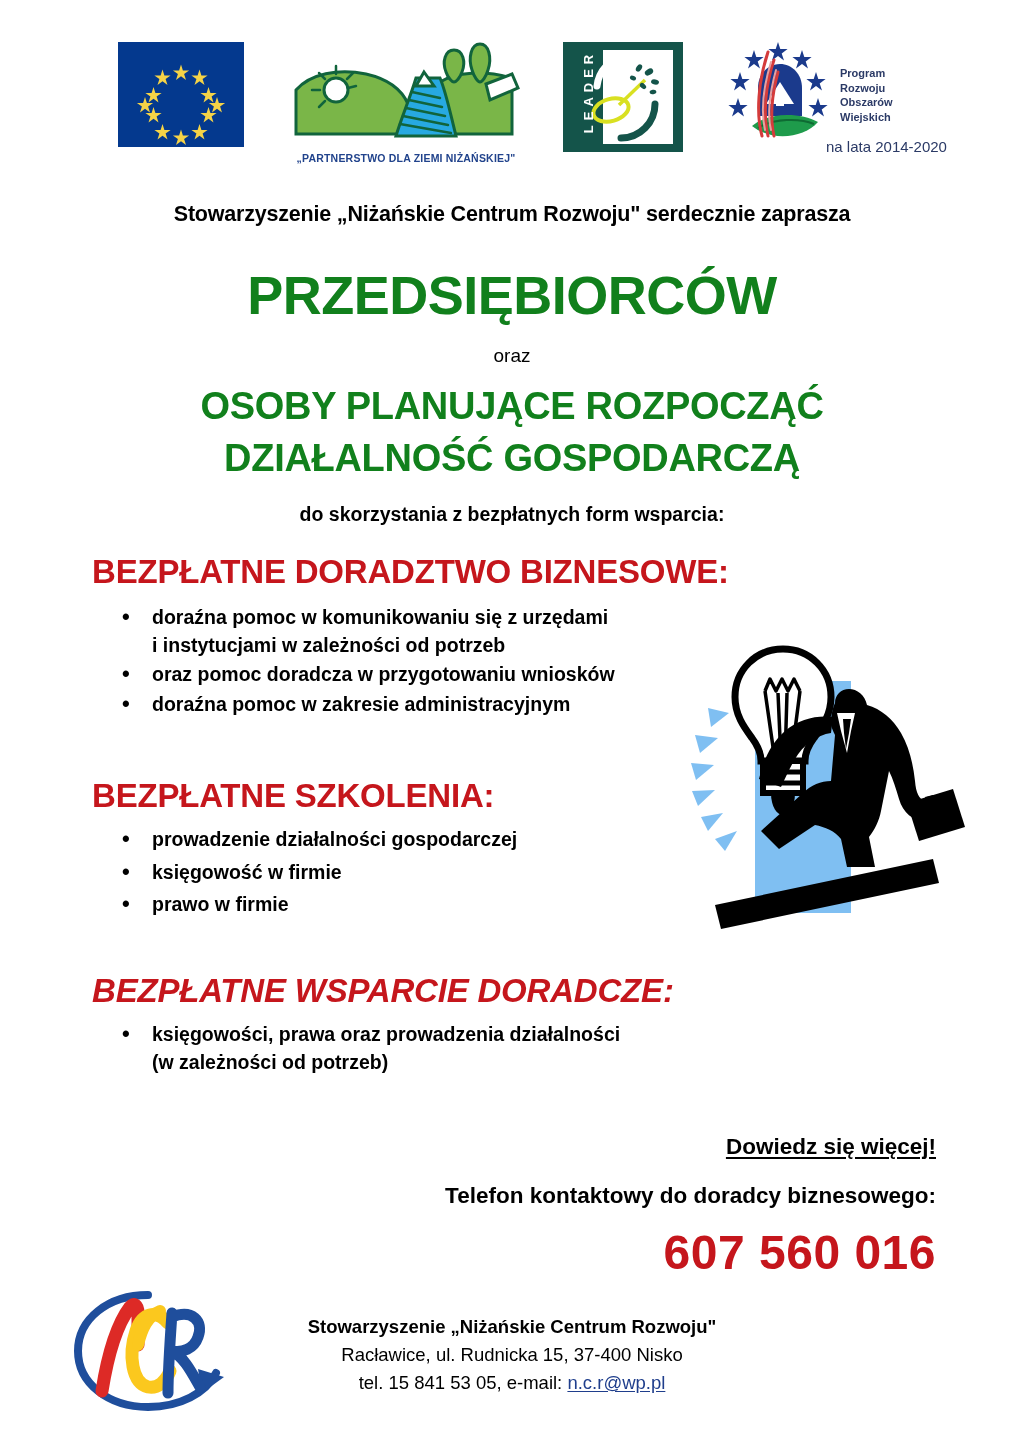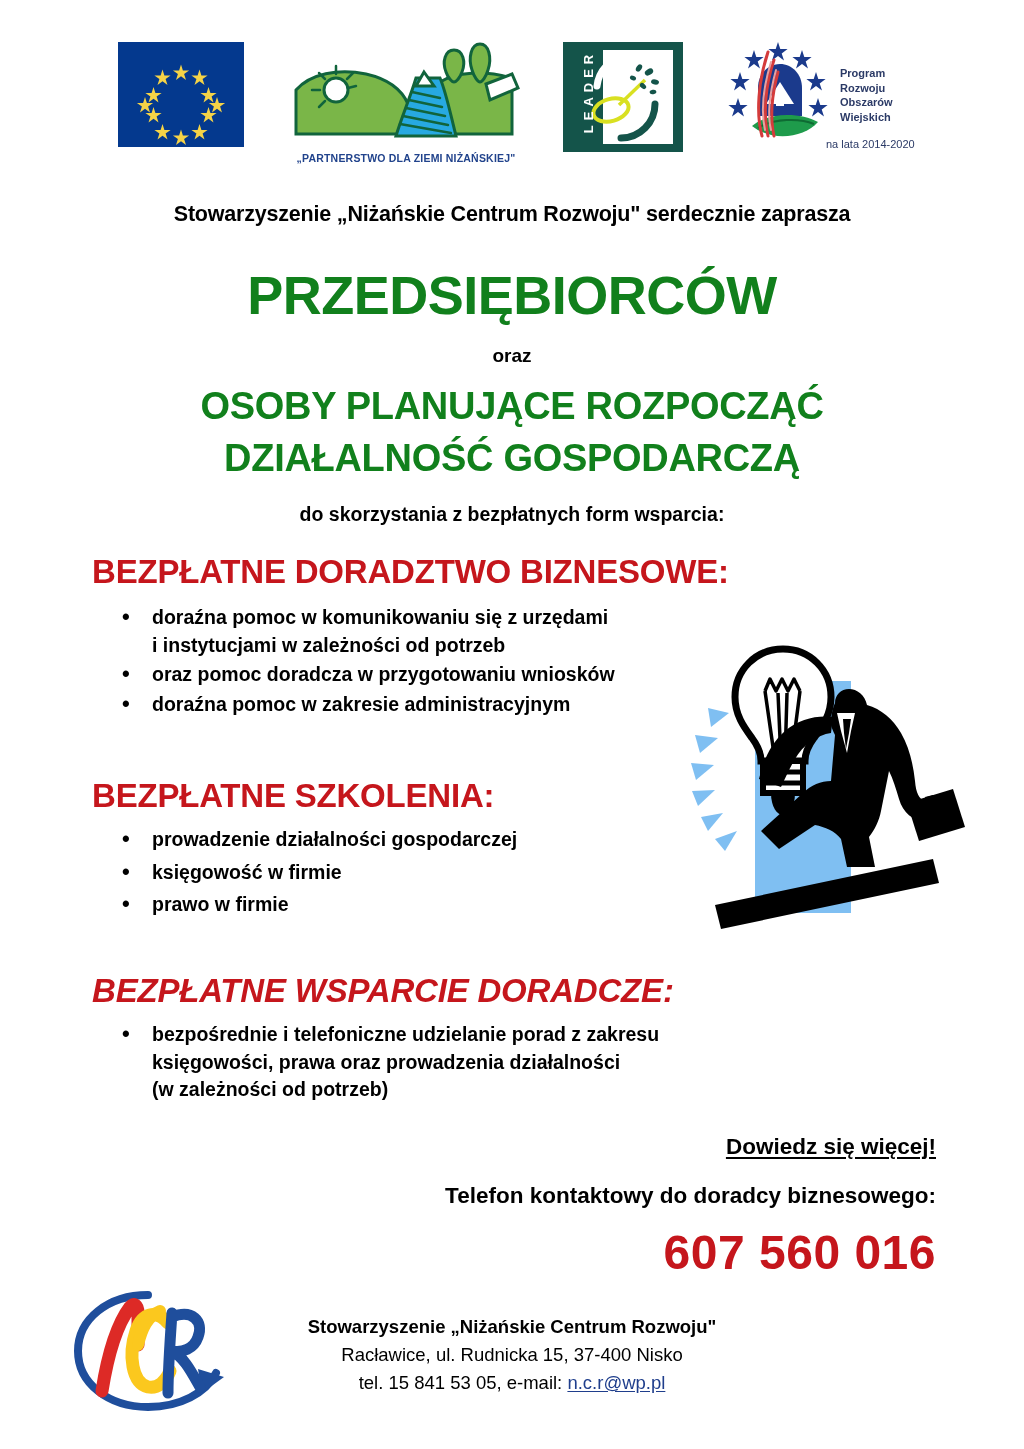--- a/index.html
+++ b/index.html
@@ -71,21 +71,21 @@
     font-size: 11px;
     line-height: 14.5px;
     color: #2B3A66;
     font-weight: 600;
     white-space: nowrap;
   }
   #prow .prow-text .cap { font-weight: 700; }
   #prow .prow-years {
     position: absolute;
     left: 108px; top: 100px;
-    font-size: 11px;
+    font-size: 15px;
     color: #2B3A66;
     font-weight: 500;
     white-space: nowrap;
   }
 
   
   .center { text-align: center; }
 
   #invite-line {
     position: absolute;
@@ -99,21 +99,21 @@
     left: 0; top: 264px; width: 1024px;
     font-size: 54px;
     font-weight: 700;
     color: #11801C;
     letter-spacing: -0.5px;
   }
   #oraz {
     position: absolute;
     left: 0; top: 345px; width: 1024px;
     font-size: 19px;
-    font-weight: 700;
+    font-weight: 400;
   }
   #headline-2 {
     position: absolute;
     left: 0; top: 380px; width: 1024px;
     font-size: 38px;
     line-height: 52px;
     font-weight: 700;
     color: #11801C;
     letter-spacing: -0.3px;
   }
@@ -367,21 +367,20 @@
 <div class="section-title" id="sec2-title">BEZPŁATNE SZKOLENIA:</div>
 <ul class="bullets" id="sec2-list">
   <li><span>prowadzenie działalności gospodarczej</span></li>
   <li><span>księgowość w firmie</span></li>
   <li><span>prawo w firmie</span></li>
 </ul>
 
 <div class="section-title" id="sec3-title">BEZPŁATNE WSPARCIE DORADCZE:</div>
 <ul class="bullets" id="sec3-list">
   <li>
-    <span>bezpośrednie i telefoniczne udzielanie porad z zakresu</span>
     <span class="l2">księgowości, prawa oraz prowadzenia działalności</span>
     <span class="l2">(w zależności od potrzeb)</span>
   </li>
 </ul>
 
 <div id="illustration">
   <svg width="300" height="300" viewBox="0 0 300 300">
 
     <rect x="80" y="46" width="96" height="232" fill="#7FBFF2"></rect>
 

